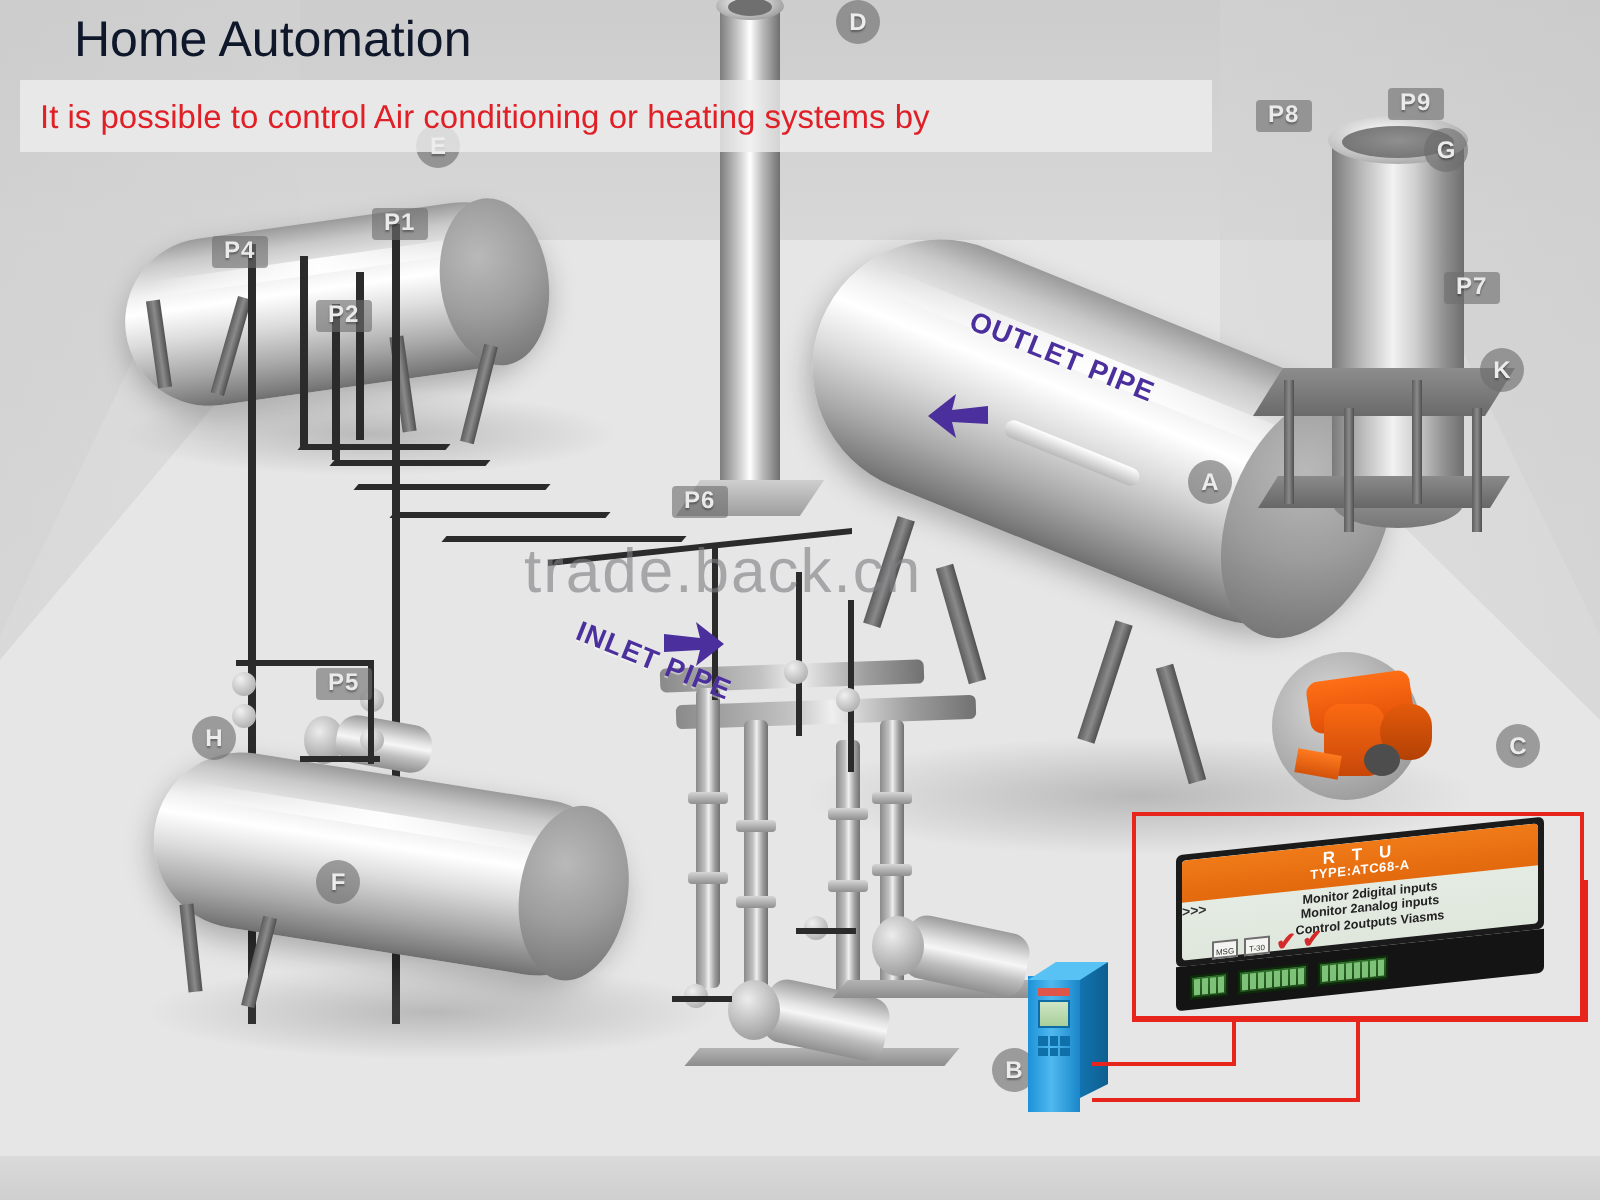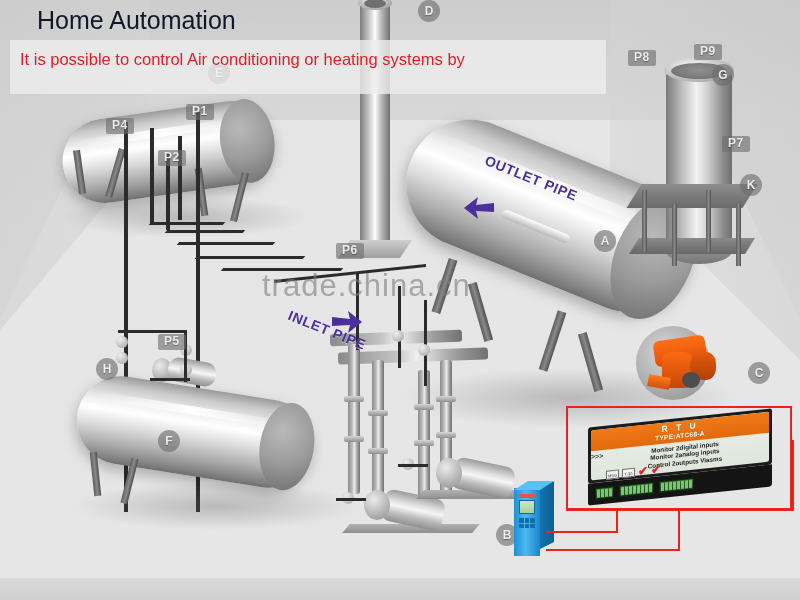--- a/index.html
+++ b/index.html
@@ -117,21 +117,21 @@
   .title {
     position:absolute; left: 18px; top: 6px;
     font-size: 25px; color:#0f172a;
     font-weight: 400;
     z-index: 40;
     margin-left: 19px;
   }
   .msg-box {
     position:absolute; left: 10px; top: 40px; width: 596px;
     background: rgba(238,238,238,.80);
-    padding: 6px 8px 22px 10px;
+    padding: 6px 8px 4px 10px;
     z-index: 40;
   }
   .msg-box p {
     color:#e01f26; font-size: 16.5px; line-height: 26px;
   }
 
   
   .flow {
     position:absolute;
     color:#4b2f9c; font-weight: bold; font-size: 14px;
@@ -518,20 +518,20 @@
   <div class="circ" style="left:594px; top:230px;">A</div>
   <div class="circ" style="left:496px; top:524px;">B</div>
   <div class="circ" style="left:748px; top:362px;">C</div>
   <div class="circ" style="left:418px; top:0px;">D</div>
   <div class="circ" style="left:208px; top:62px;">E</div>
   <div class="circ" style="left:158px; top:430px;">F</div>
   <div class="circ" style="left:712px; top:64px;">G</div>
   <div class="circ" style="left:96px; top:358px;">H</div>
   <div class="circ" style="left:740px; top:174px;">K</div>
 
-  <div class="watermark">trade.china.cn</div>
+  <div class="watermark">trade.back.cn</div>
 
   <div class="title">Home Automation</div>
   <div class="msg-box">
     <p>It is possible to control Air conditioning or heating systems by</p>
   </div>
 
 </div>
 
 </body></html>

